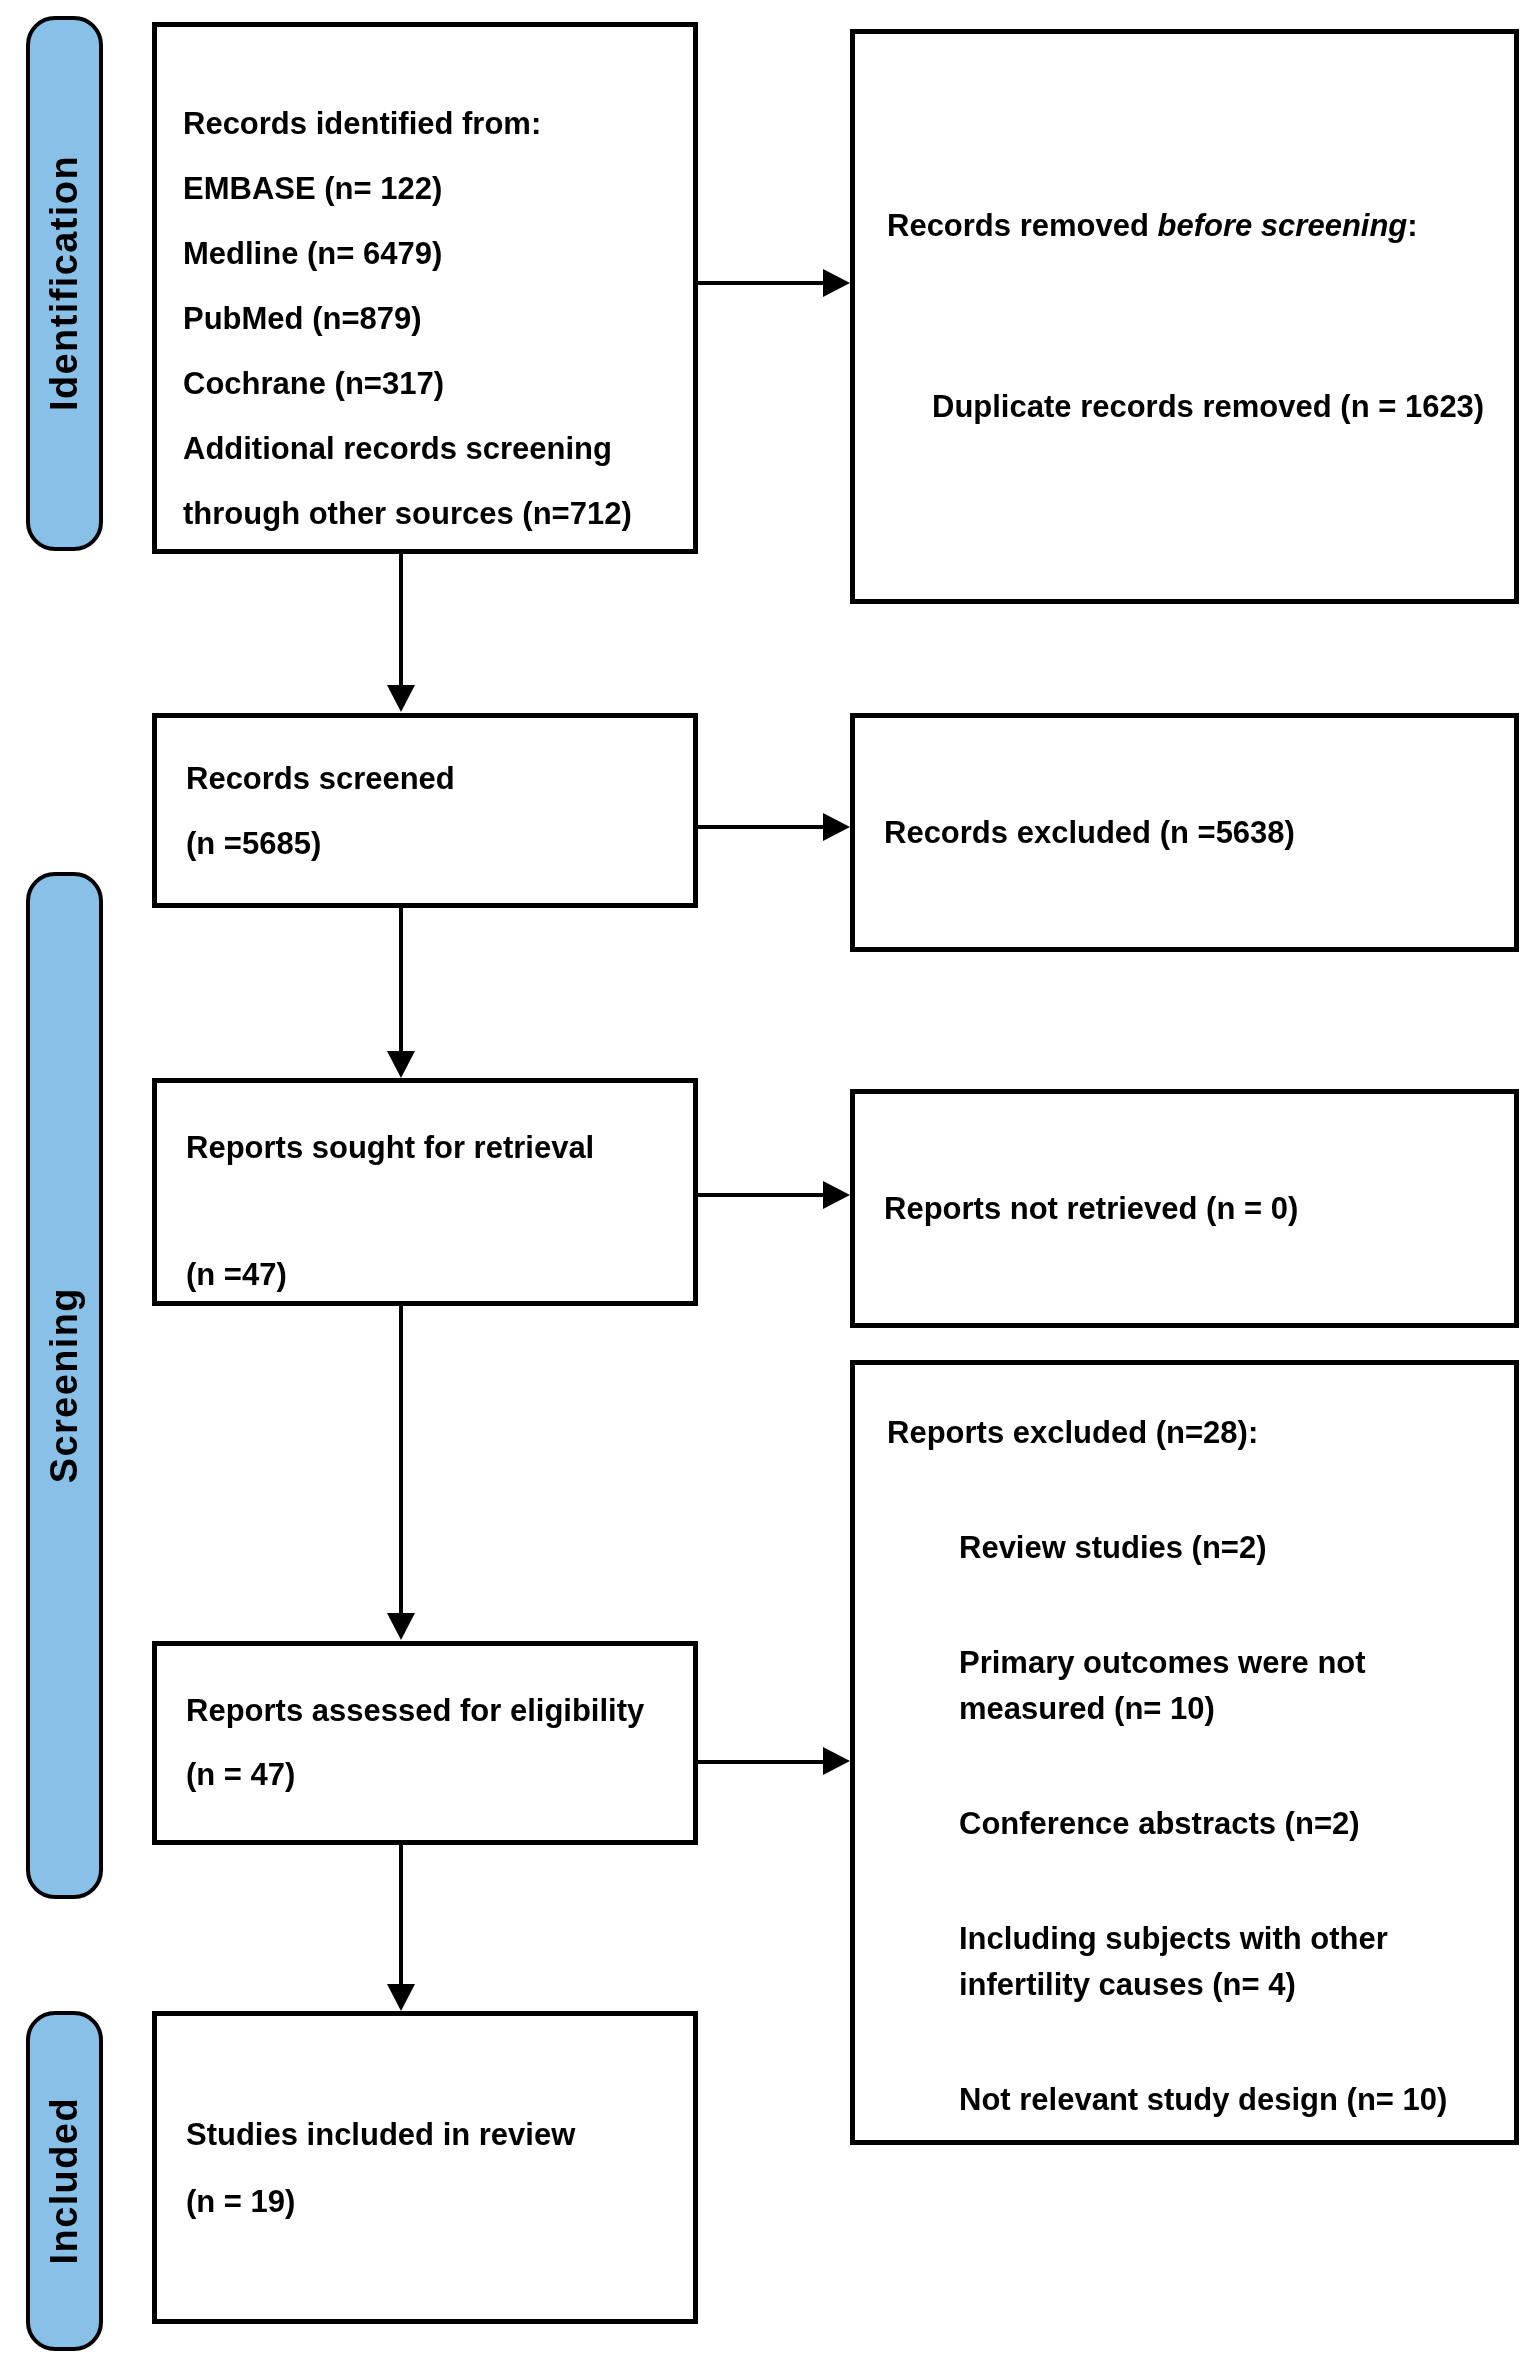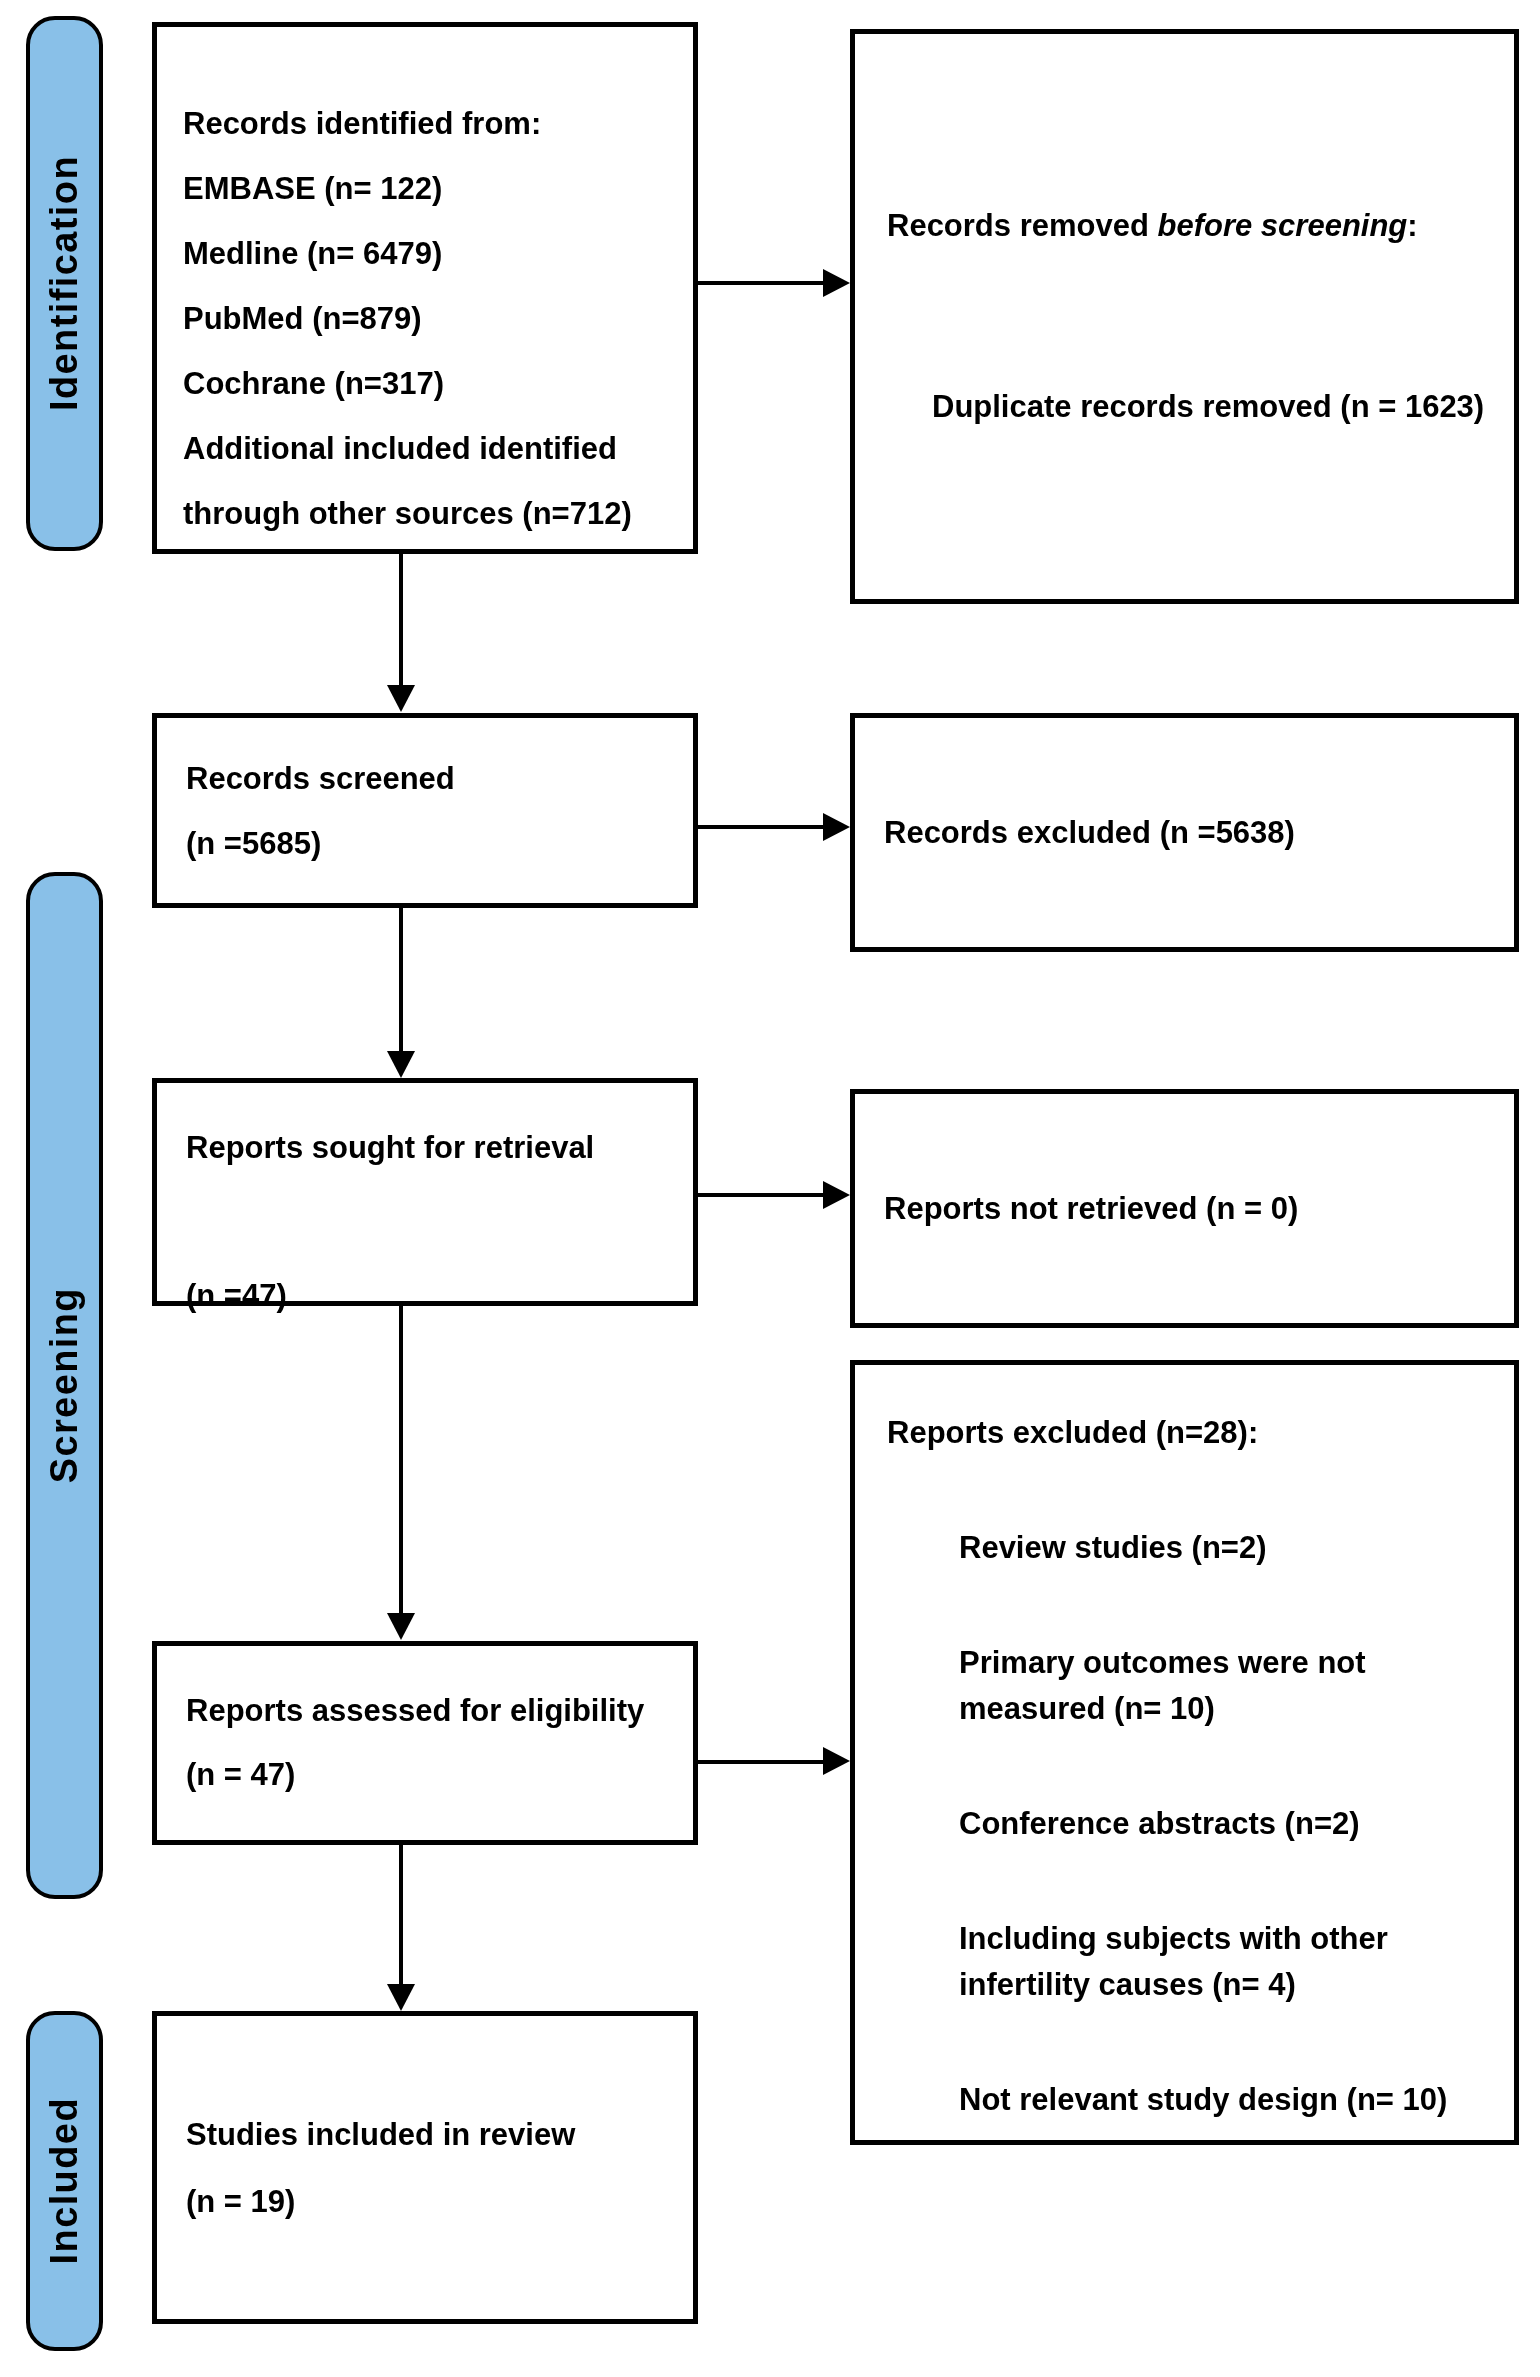--- a/index.html
+++ b/index.html
@@ -62,21 +62,21 @@
     border-bottom: 14.5px solid transparent;
     border-left: 27.5px solid #000;
   }
   
   #box-identified { left: 152px; top: 22px; width: 546px; height: 532px; padding: 64px 12px 0 26px; }
   #box-removed { left: 850px; top: 29px; width: 669px; height: 575px; padding-left: 32px; padding-right: 7.2px; gap: 135px; line-height: 46px; }
   #box-removed .detail { margin-left: 45px; }
   #box-screened { left: 152px; top: 713px; width: 546px; height: 195px; padding-left: 29px; }
   #box-excluded { left: 850px; top: 713px; width: 669px; height: 239px; padding-left: 29px; line-height: 46px; }
   #box-sought { left: 152px; top: 1078px; width: 546px; height: 228px; padding: 42px 7.2px 0 29px; line-height: 46px; }
-  #box-sought .gap { margin-top: 102px; }
+  #box-sought .gap { margin-top: 81px; }
   #box-notretrieved { left: 850px; top: 1089px; width: 669px; height: 239px; padding-left: 29px; line-height: 46px; }
   #box-reports-excluded { left: 850px; top: 1360px; width: 669px; height: 785px; padding: 45px 5px 0 32px; line-height: 46px; }
   #box-reports-excluded .tall-item { margin-top: 69px; margin-left: 72px; }
   #box-assessed { left: 152px; top: 1641px; width: 546px; height: 204px; padding-left: 29px; line-height: 64px; }
   #box-included { left: 152px; top: 2011px; width: 546px; height: 313px; padding-left: 29px; line-height: 67px; }
   #bar-identification { top: 16px; height: 535px; }
   #bar-screening { top: 872px; height: 1027px; }
   #bar-included { top: 2011px; height: 340px; }
   .em-italic { font-style: italic; }
 </style>
@@ -94,21 +94,21 @@
   <div class="stage-bar" id="bar-included">
     <span class="vtext">Included</span>
   </div>
 
   <div class="fbox" id="box-identified">
     <div class="ln">Records identified from:</div>
     <div class="ln">EMBASE (n= 122)</div>
     <div class="ln">Medline (n= 6479)</div>
     <div class="ln">PubMed (n=879)</div>
     <div class="ln">Cochrane (n=317)</div>
-    <div class="ln">Additional included identified</div>
+    <div class="ln">Additional records screening</div>
     <div class="ln">through other sources (n=712)</div>
   </div>
 
   <div class="fbox col-center" id="box-removed">
     <div class="ln">
       <span>Records removed </span><span class="em-italic">before screening</span><span>:</span>
     </div>
     <div class="ln detail">Duplicate records removed (n = 1623)</div>
   </div>
 

